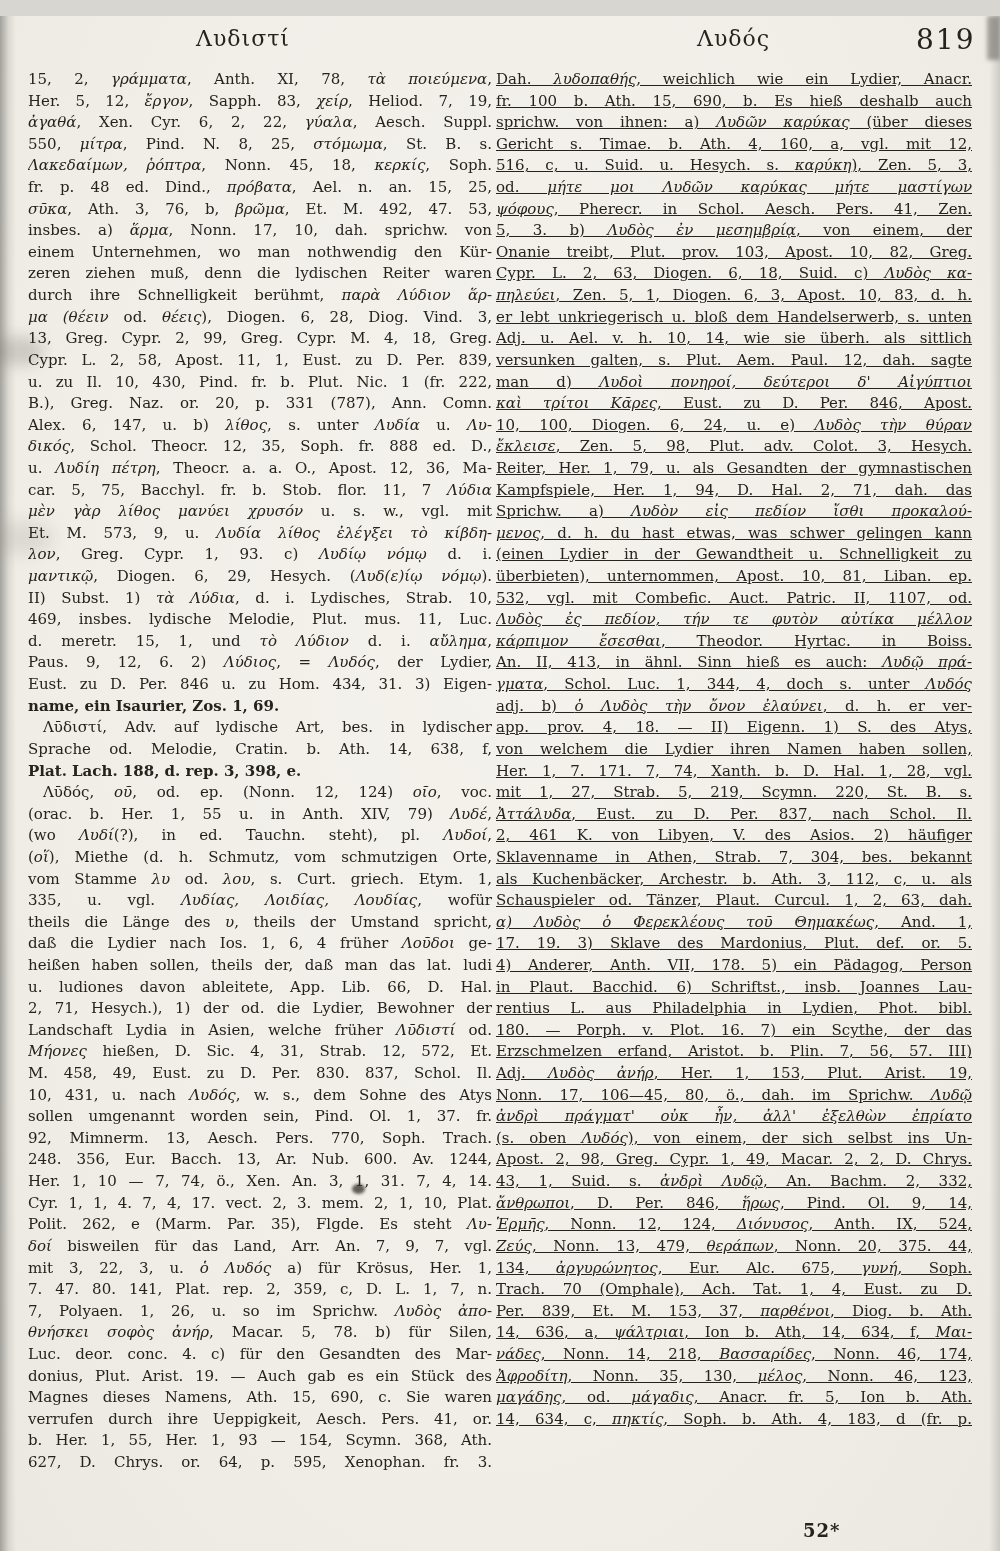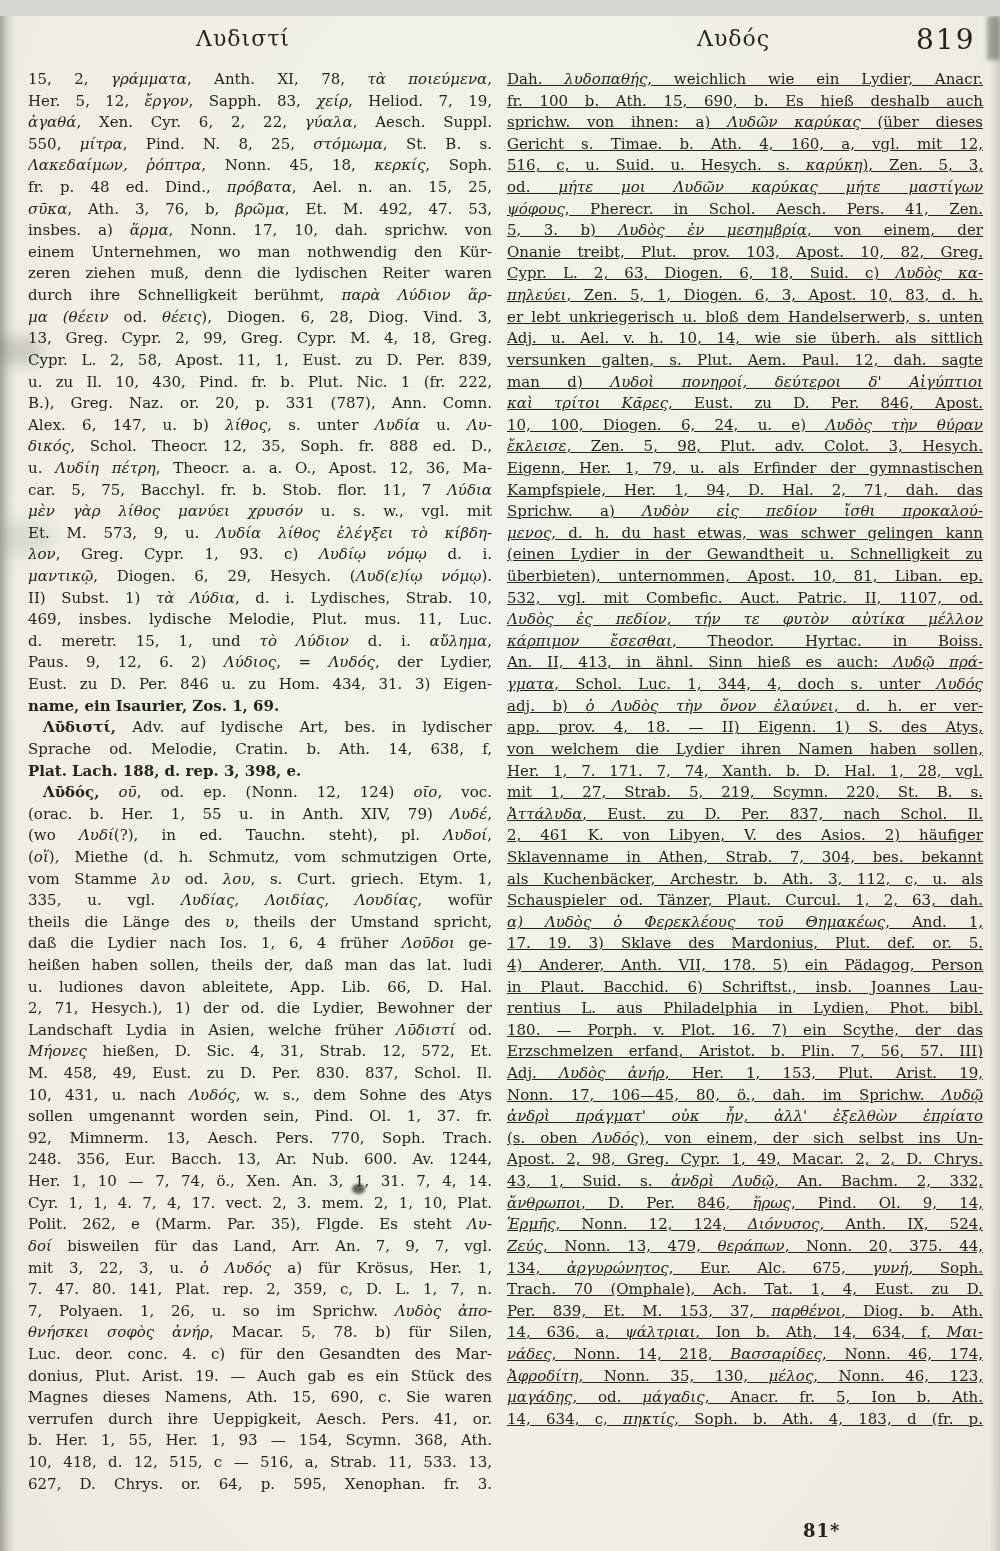--- a/index.html
+++ b/index.html
@@ -21,30 +21,30 @@
   .smudge-b { position:absolute; left:-10px; top:505px; width:64px; height:34px; border-radius:50%;
     background:rgba(150,148,140,.22); filter:blur(8px); }
   .ink-blot { position:absolute; left:352px; top:1168px; width:13px; height:10px; border-radius:50%;
     background:rgba(45,42,38,.75); filter:blur(1.5px); }
   
   .running-head { position:absolute; top:10px; font-size:22px; letter-spacing:1px; }
   .rh-left  { left:196px; }
   .rh-right { left:697px; }
   .page-number { position:absolute; top:7px; left:916px; font-size:28px; letter-spacing:2px; }
   
-  .columns { position:absolute; top:53px; left:28px; display:flex; gap:15px; }
+  .columns { position:absolute; top:53px; left:28px; display:flex; gap:4px; }
   .col-left  { width:464px; }
   .col-right { width:476px;text-decoration:underline; }
   .line {
     font-size:15px; line-height:21.62px; height:21.62px; overflow:hidden;
     text-align:justify; text-align-last:justify; white-space:normal;
   }
   .line.rag { text-align-last:left;font-weight:bold; }
   .line i { font-style:italic; }
-  .line b { font-weight:bold; }
+  .line b { font-weight:normal; }
   .line b i { font-style:normal; }   
   .signature { position:absolute; left:803px; top:1504px; font-size:18px; font-weight:bold; letter-spacing:1px; }
 </style>
 </head>
 <body>
 
 <div class="page">
   <div class="edge-l"></div>
   <div class="edge-r"></div>
   <div class="corner-tr"></div>
@@ -115,21 +115,20 @@
         <div class="line"><i>δοί</i> bisweilen für das Land, Arr. An. 7, 9, 7, vgl.</div>
         <div class="line">mit 3, 22, 3, u. <i>ὁ Λυδός</i> a) für Krösus, Her. 1,</div>
         <div class="line">7. 47. 80. 141, Plat. rep. 2, 359, c, D. L. 1, 7, n.</div>
         <div class="line">7, Polyaen. 1, 26, u. so im Sprichw. <i>Λυδὸς ἀπο</i>-</div>
         <div class="line"><i>θνήσκει σοφὸς ἀνήρ</i>, Macar. 5, 78. b) für Silen,</div>
         <div class="line">Luc. deor. conc. 4. c) für den Gesandten des Mar-</div>
         <div class="line">donius, Plut. Arist. 19. — Auch gab es ein Stück des</div>
         <div class="line">Magnes dieses Namens, Ath. 15, 690, c. Sie waren</div>
         <div class="line">verrufen durch ihre Ueppigkeit, Aesch. Pers. 41, or.</div>
         <div class="line">b. Her. 1, 55, Her. 1, 93 — 154, Scymn. 368, Ath.</div>
-        <div class="line">10, 418, d. 12, 515, c — 516, a, Strab. 11, 533. 13,</div>
         <div class="line">627, D. Chrys. or. 64, p. 595, Xenophan. fr. 3.</div>
       </div>
     <div class="col-right">
         <div class="line">Dah. <i>λυδοπαθής</i>, weichlich wie ein Lydier, Anacr.</div>
         <div class="line">fr. 100 b. Ath. 15, 690, b. Es hieß deshalb auch</div>
         <div class="line">sprichw. von ihnen: a) <i>Λυδῶν καρύκας</i> (über dieses</div>
         <div class="line">Gericht s. Timae. b. Ath. 4, 160, a, vgl. mit 12,</div>
         <div class="line">516, c, u. Suid. u. Hesych. s. <i>καρύκη</i>), Zen. 5, 3,</div>
         <div class="line">od. <i>μήτε μοι Λυδῶν καρύκας μήτε μαστίγων</i></div>
         <div class="line"><i>ψόφους</i>, Pherecr. in Schol. Aesch. Pers. 41, Zen.</div>
@@ -137,21 +136,21 @@
         <div class="line">Onanie treibt, Plut. prov. 103, Apost. 10, 82, Greg.</div>
         <div class="line">Cypr. L. 2, 63, Diogen. 6, 18, Suid. c) <i>Λυδὸς κα</i>-</div>
         <div class="line"><i>πηλεύει</i>, Zen. 5, 1, Diogen. 6, 3, Apost. 10, 83, d. h.</div>
         <div class="line">er lebt unkriegerisch u. bloß dem Handelserwerb, s. unten</div>
         <div class="line">Adj. u. Ael. v. h. 10, 14, wie sie überh. als sittlich</div>
         <div class="line">versunken galten, s. Plut. Aem. Paul. 12, dah. sagte</div>
         <div class="line">man d) <i>Λυδοὶ πονηροί, δεύτεροι δ' Αἰγύπτιοι</i></div>
         <div class="line"><i>καὶ τρίτοι Κᾶρες</i>, Eust. zu D. Per. 846, Apost.</div>
         <div class="line">10, 100, Diogen. 6, 24, u. e) <i>Λυδὸς τὴν θύραν</i></div>
         <div class="line"><i>ἔκλεισε</i>, Zen. 5, 98, Plut. adv. Colot. 3, Hesych.</div>
-        <div class="line">Eigenn, Her. 1, 79, u. als Erfinder der gymnastischen</div>
+        <div class="line">Reiter, Her. 1, 79, u. als Gesandten der gymnastischen</div>
         <div class="line">Kampfspiele, Her. 1, 94, D. Hal. 2, 71, dah. das</div>
         <div class="line">Sprichw. a) <i>Λυδὸν εἰς πεδίον ἴσθι προκαλού</i>-</div>
         <div class="line"><i>μενος</i>, d. h. du hast etwas, was schwer gelingen kann</div>
         <div class="line">(einen Lydier in der Gewandtheit u. Schnelligkeit zu</div>
         <div class="line">überbieten), unternommen, Apost. 10, 81, Liban. ep.</div>
         <div class="line">532, vgl. mit Combefic. Auct. Patric. II, 1107, od.</div>
         <div class="line"><i>Λυδὸς ἐς πεδίον, τήν τε φυτὸν αὐτίκα μέλλον</i></div>
         <div class="line"><i>κάρπιμον ἔσεσθαι</i>, Theodor. Hyrtac. in Boiss.</div>
         <div class="line">An. II, 413, in ähnl. Sinn hieß es auch: <i>Λυδῷ πρά</i>-</div>
         <div class="line"><i>γματα</i>, Schol. Luc. 1, 344, 4, doch s. unter <i>Λυδός</i></div>
@@ -185,14 +184,14 @@
         <div class="line">Trach. 70 (Omphale), Ach. Tat. 1, 4, Eust. zu D.</div>
         <div class="line">Per. 839, Et. M. 153, 37, <i>παρθένοι</i>, Diog. b. Ath.</div>
         <div class="line">14, 636, a, <i>ψάλτριαι</i>, Ion b. Ath, 14, 634, f, <i>Μαι</i>-</div>
         <div class="line"><i>νάδες</i>, Nonn. 14, 218, <i>Βασσαρίδες</i>, Nonn. 46, 174,</div>
         <div class="line"><i>Ἀφροδίτη</i>, Nonn. 35, 130, <i>μέλος</i>, Nonn. 46, 123,</div>
         <div class="line"><i>μαγάδης</i>, od. <i>μάγαδις</i>, Anacr. fr. 5, Ion b. Ath.</div>
         <div class="line">14, 634, c, <i>πηκτίς</i>, Soph. b. Ath. 4, 183, d (fr. p.</div>
       </div>
   </div>
 
-  <div class="signature">81*</div>
+  <div class="signature">52*</div>
 </div>
 
 </body></html>

